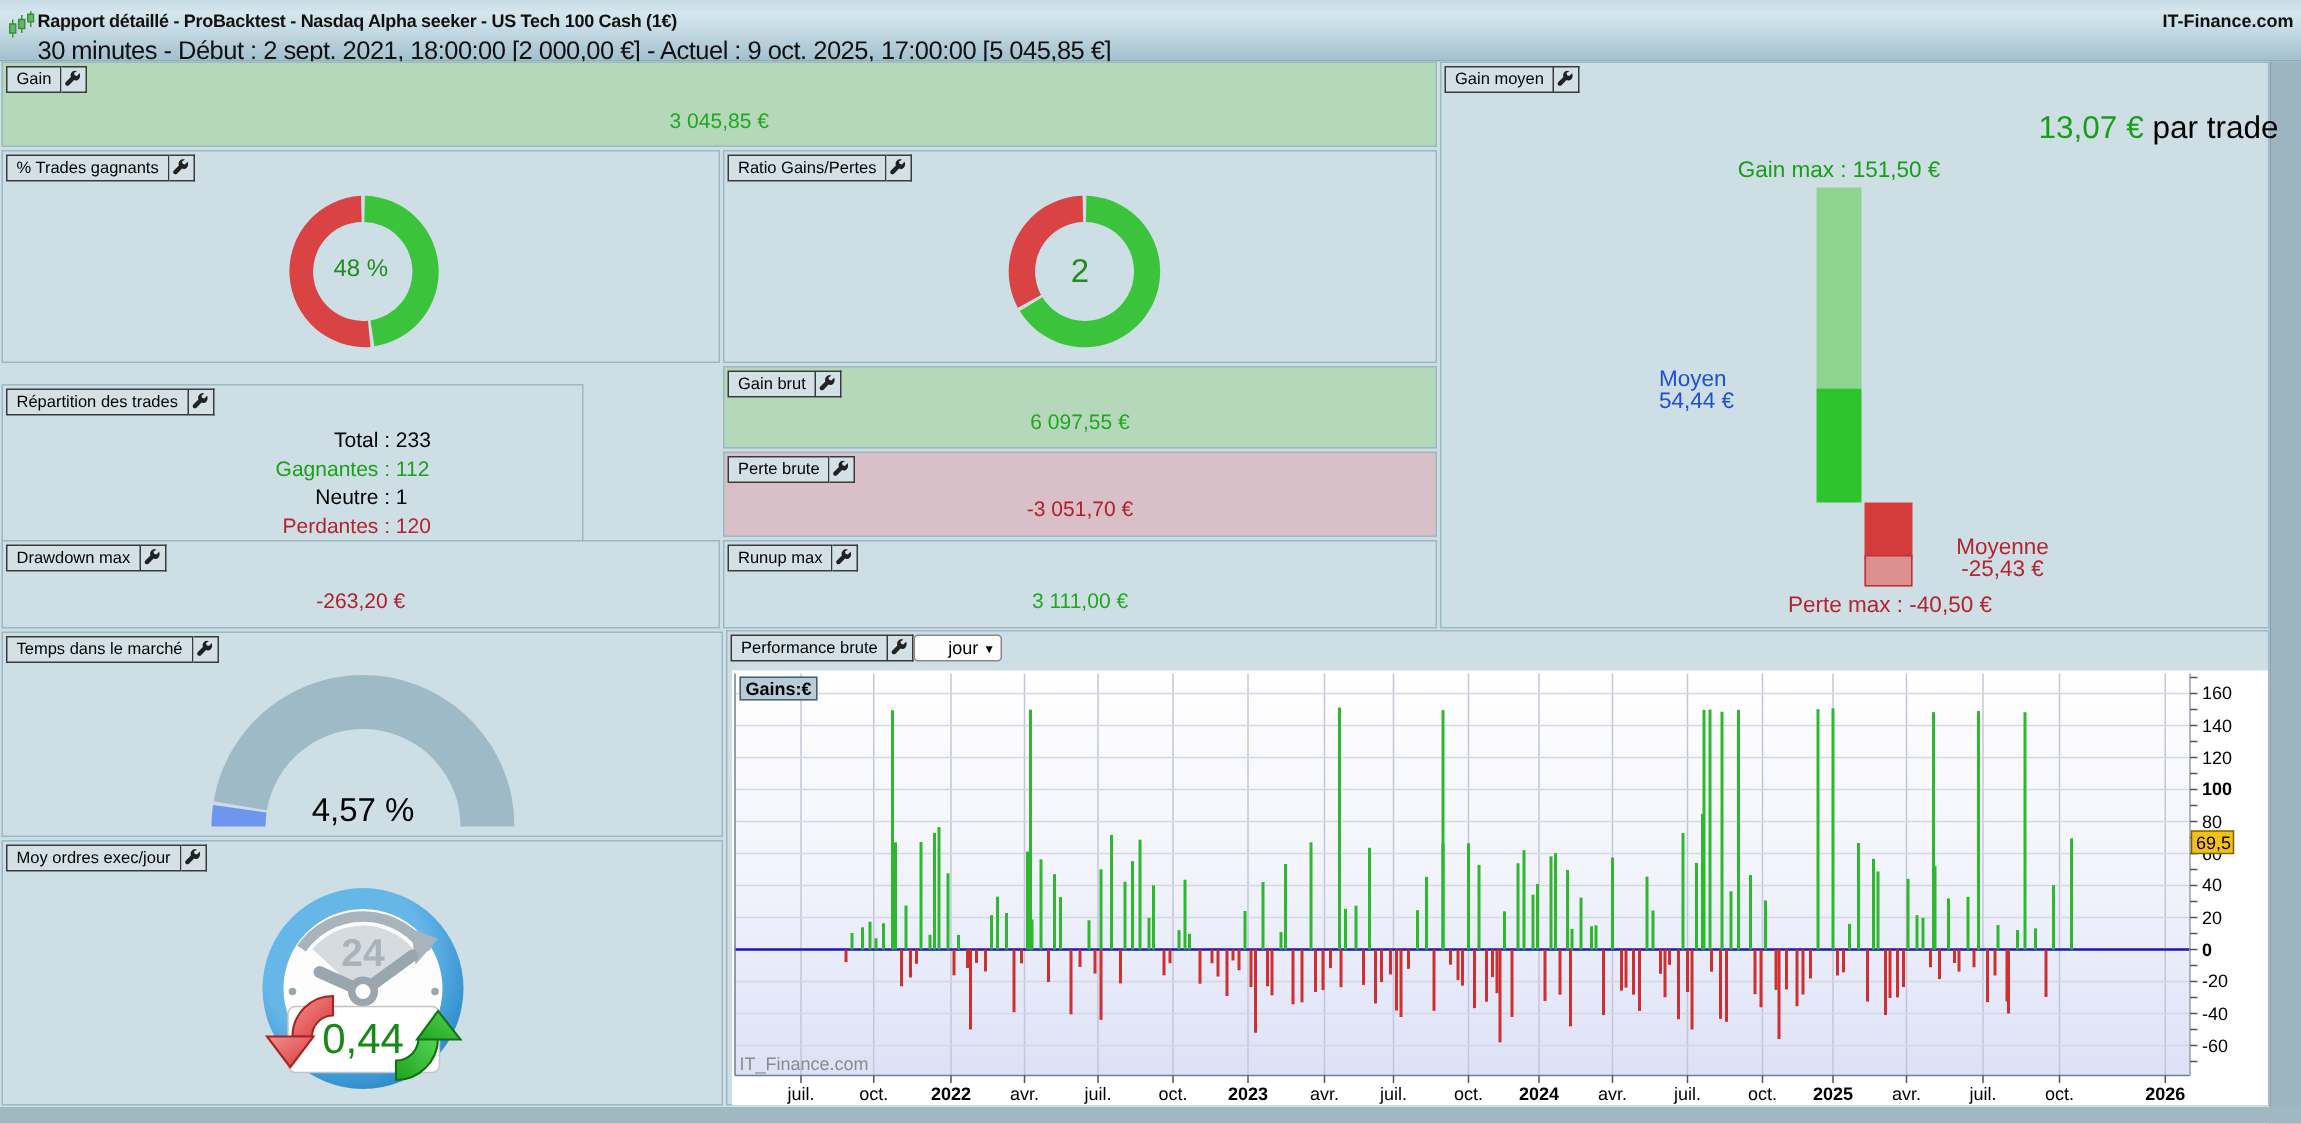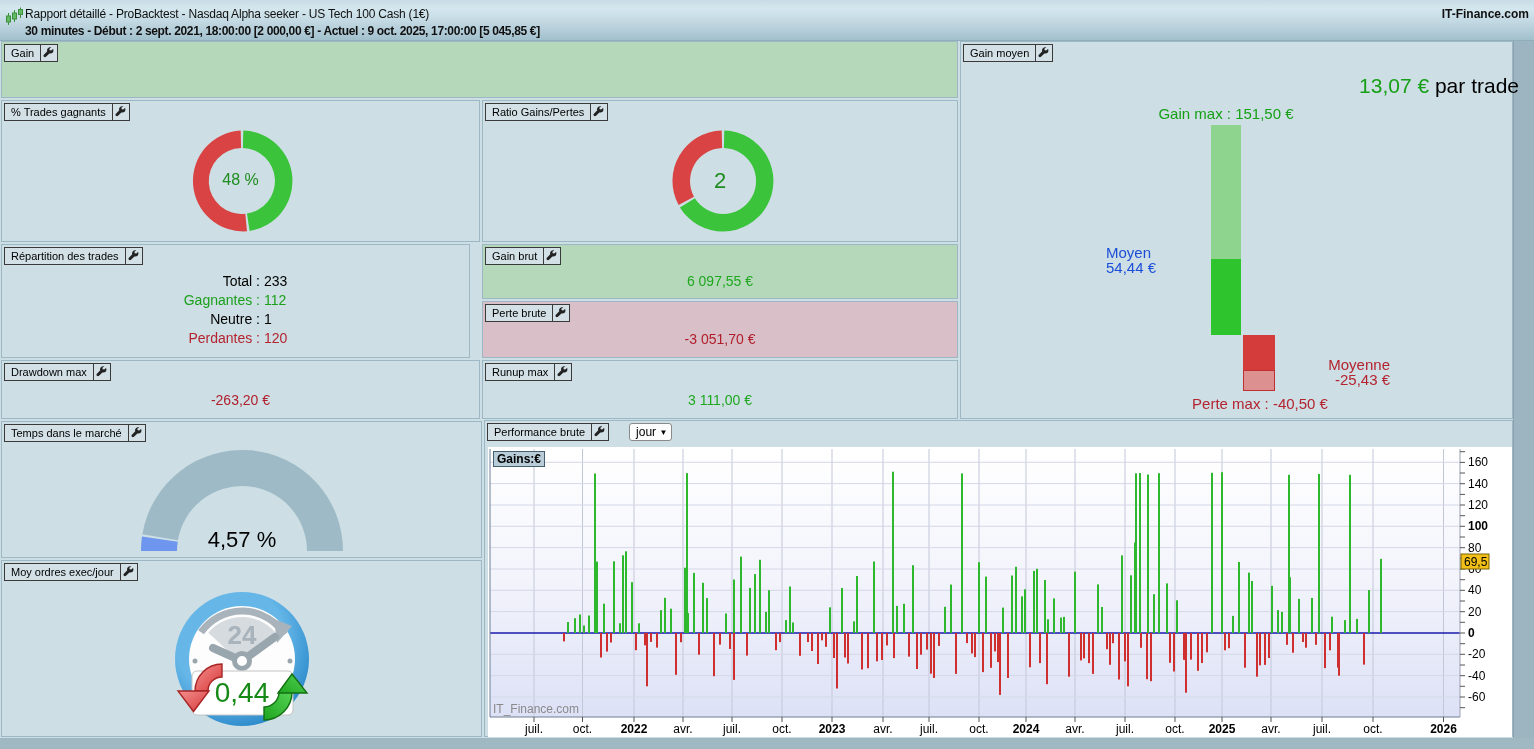--- a/index.html
+++ b/index.html
@@ -1,22 +1,22 @@
 <!DOCTYPE html>
 <html><head><meta charset="utf-8">
 <style>
 * {margin:0;padding:0;box-sizing:content-box}
 body {font-family:"Liberation Sans", sans-serif; width:1534px;height:749px;overflow:hidden;
 background:#cddee4}
 #page {position:relative;width:1534px;height:749px}
 #hdr {position:absolute;left:0;top:0;width:1534px;height:40px;
 background:linear-gradient(#c8dce6 0%,#d4e7ee 22%,#c2d8e2 55%,#a2c0cd 100%);
 border-bottom:1px solid #8fadba}
-#t1 {position:absolute;left:25px;top:7px;font-size:12px;letter-spacing:-0.2px;font-weight:normal;color:#101010}
-#t2 {position:absolute;left:25px;top:24px;font-size:12px;letter-spacing:-0.35px;font-weight:bold;color:#101010}
+#t1 {position:absolute;left:25px;top:7px;font-size:12px;letter-spacing:-0.2px;font-weight:bold;color:#101010}
+#t2 {position:absolute;left:25px;top:24px;font-size:17px;letter-spacing:-0.35px;font-weight:normal;color:#101010}
 #itf {position:absolute;right:5px;top:7px;font-size:12px;font-weight:bold;color:#101010}
 #gutter {position:absolute;left:1513px;top:41px;width:21px;height:708px;
 background:#9db5c0;border-left:1px solid #8aa2ad}
 #bstrip {position:absolute;left:0;top:738px;width:1534px;height:11px;background:#9fb8c2}
 .p {position:absolute;background:#cddee4;border:1px solid #9bb8c4;box-sizing:border-box}
 .tab {position:absolute;left:2px;top:2px;display:flex;height:18px;font-size:11px;color:#000}
 .tl {border:1px solid #3a3a3a;background:#d3e1e7;padding:0 6px;height:18px;box-sizing:border-box;display:flex;align-items:center}
 .tw {border:1px solid #3a3a3a;border-left:none;background:#d3e1e7;width:17px;height:18px;box-sizing:border-box;display:flex;align-items:center;justify-content:center}
 .val {position:absolute;left:0;width:100%;text-align:center;font-size:14px}
 .green {color:#1fa81f} .red {color:#b01e2c}
@@ -47,20 +47,21 @@
 
 <div class="p" style="left:1px;top:41px;width:957px;height:57px;background:#b5d8bb">
 <div class="tab">
         <span class="tl">Gain</span>
         <span class="tw">
           <svg width="12" height="12" viewBox="0 0 16 16">
             <path fill="#222" d="M13.6 2.2 11 4.8l-2-.6-.6-2L11 .6C9.5 0 7.6.4 6.5 1.5 5.4 2.6 5.1 4.3 5.7 5.7L1.2 10.2c-.8.8-.8 2 0 2.8.8.8 2 .8 2.8 0l4.5-4.5c1.4.6 3.1.3 4.2-.8 1.1-1.1 1.5-3 .9-4.5z"></path>
           </svg>
         </span>
       </div>
+      <div class="val green" style="top:30px;font-size:14px">3&nbsp;045,85&nbsp;€</div>
     </div>
 
 <div class="p" style="left:1px;top:100px;width:479px;height:142px">
 <div class="tab">
         <span class="tl">% Trades gagnants</span>
         <span class="tw">
           <svg width="12" height="12" viewBox="0 0 16 16">
             <path fill="#222" d="M13.6 2.2 11 4.8l-2-.6-.6-2L11 .6C9.5 0 7.6.4 6.5 1.5 5.4 2.6 5.1 4.3 5.7 5.7L1.2 10.2c-.8.8-.8 2 0 2.8.8.8 2 .8 2.8 0l4.5-4.5c1.4.6 3.1.3 4.2-.8 1.1-1.1 1.5-3 .9-4.5z"></path>
           </svg>
         </span>
@@ -81,21 +82,21 @@
           </svg>
         </span>
       </div>
       <svg width="110" height="110" style="position:absolute;left:185px;top:25px">
         <path d="M56.3 4.5 A50.5 50.5 0 1 1 11.9 81.4 L26.9 72.2 A33 33 0 1 0 55.9 22.0 Z" fill="#3bc43b"></path>
         <path d="M10.6 79.1 A50.5 50.5 0 0 1 53.7 4.5 L54.1 22.0 A33 33 0 0 0 26.0 70.7 Z" fill="#d94343"></path>
       </svg>
       <div class="dlab" style="top:67px;font-size:22px">2</div>
     </div>
 
-<div class="p" style="left:1px;top:244px;width:469px;height:114px">
+<div class="p" style="left:1px;top:256px;width:388px;height:114px">
 <div class="tab">
         <span class="tl">Répartition des trades</span>
         <span class="tw">
           <svg width="12" height="12" viewBox="0 0 16 16">
             <path fill="#222" d="M13.6 2.2 11 4.8l-2-.6-.6-2L11 .6C9.5 0 7.6.4 6.5 1.5 5.4 2.6 5.1 4.3 5.7 5.7L1.2 10.2c-.8.8-.8 2 0 2.8.8.8 2 .8 2.8 0l4.5-4.5c1.4.6 3.1.3 4.2-.8 1.1-1.1 1.5-3 .9-4.5z"></path>
           </svg>
         </span>
       </div>
 <div style="position:absolute;left:0;top:27px;width:100%">
 <div class="rline">
@@ -175,21 +176,21 @@
         </span>
       </div>
 <div style="position:absolute;left:6px;top:32px;width:552px;text-align:right;font-size:21px">
 <span style="color:#17a017">13,07&nbsp;€</span> par trade</div>
 <div class="gml" style="left:155px;top:64px;width:220px;text-align:center;color:#17a017">Gain max&nbsp;: 151,50&nbsp;€</div>
 <div style="position:absolute;left:250px;top:83px;width:30px;height:134px;background:#8ed48e"></div>
 <div style="position:absolute;left:250px;top:217px;width:30px;height:76px;background:#2ec42e"></div>
 <div style="position:absolute;left:282px;top:293px;width:32px;height:38px;background:#d43c3c"></div>
 <div style="position:absolute;left:282px;top:328px;width:32px;height:21px;background:#dd9090;border:1px solid #c03030;box-sizing:border-box"></div>
 <div class="gml" style="left:145px;top:203px;width:100px;color:#1d4ed8">Moyen<br>54,44&nbsp;€</div>
-<div class="gml" style="left:319px;top:315px;width:110px;text-align:right;color:#b42430">Moyenne<br>-25,43&nbsp;€</div>
+<div class="gml" style="left:319px;top:315px;width:110px;text-align:center;color:#b42430">Moyenne<br>-25,43&nbsp;€</div>
 <div class="gml" style="left:169px;top:354px;width:260px;text-align:center;color:#b42430">Perte max&nbsp;: -40,50&nbsp;€</div>
 </div>
 
 <div class="p" style="left:1px;top:421px;width:481px;height:137px">
 <div class="tab">
         <span class="tl">Temps dans le marché</span>
         <span class="tw">
           <svg width="12" height="12" viewBox="0 0 16 16">
             <path fill="#222" d="M13.6 2.2 11 4.8l-2-.6-.6-2L11 .6C9.5 0 7.6.4 6.5 1.5 5.4 2.6 5.1 4.3 5.7 5.7L1.2 10.2c-.8.8-.8 2 0 2.8.8.8 2 .8 2.8 0l4.5-4.5c1.4.6 3.1.3 4.2-.8 1.1-1.1 1.5-3 .9-4.5z"></path>
           </svg>
@@ -565,17 +566,17 @@
 <text x="979" y="145" font-size="12" font-family="Liberation Sans, sans-serif">69,5</text>
 <text x="8" y="292" font-size="12" fill="#8a8a8a" font-family="Liberation Sans, sans-serif">IT_Finance.com</text>
 </svg>
 <div class="tab">
         <span class="tl">Performance brute</span>
         <span class="tw">
           <svg width="12" height="12" viewBox="0 0 16 16">
             <path fill="#222" d="M13.6 2.2 11 4.8l-2-.6-.6-2L11 .6C9.5 0 7.6.4 6.5 1.5 5.4 2.6 5.1 4.3 5.7 5.7L1.2 10.2c-.8.8-.8 2 0 2.8.8.8 2 .8 2.8 0l4.5-4.5c1.4.6 3.1.3 4.2-.8 1.1-1.1 1.5-3 .9-4.5z"></path>
           </svg>
         </span>
-        <span style="margin-left:20px;border:1px solid #8a8a8a;border-radius:3px;background:#fdfdfd;padding:1px 4px 0 6px;height:18px;box-sizing:border-box;line-height:15px;font-size:12px">jour <span style="font-size:8px;position:relative;top:-1px">▼</span></span>
+        <span style="margin-left:0;border:1px solid #8a8a8a;border-radius:3px;background:#fdfdfd;padding:1px 4px 0 22px;height:18px;box-sizing:border-box;line-height:15px;font-size:12px">jour <span style="font-size:8px;position:relative;top:-1px">▼</span></span>
       </div>
 <div style="position:absolute;left:8px;top:30px;border:1px solid #44606e;background:#b9cdd9;font-size:12px;font-weight:bold;padding:0 3px;line-height:14px">Gains:€</div>
 </div>
 
 </div>
 </body></html>

